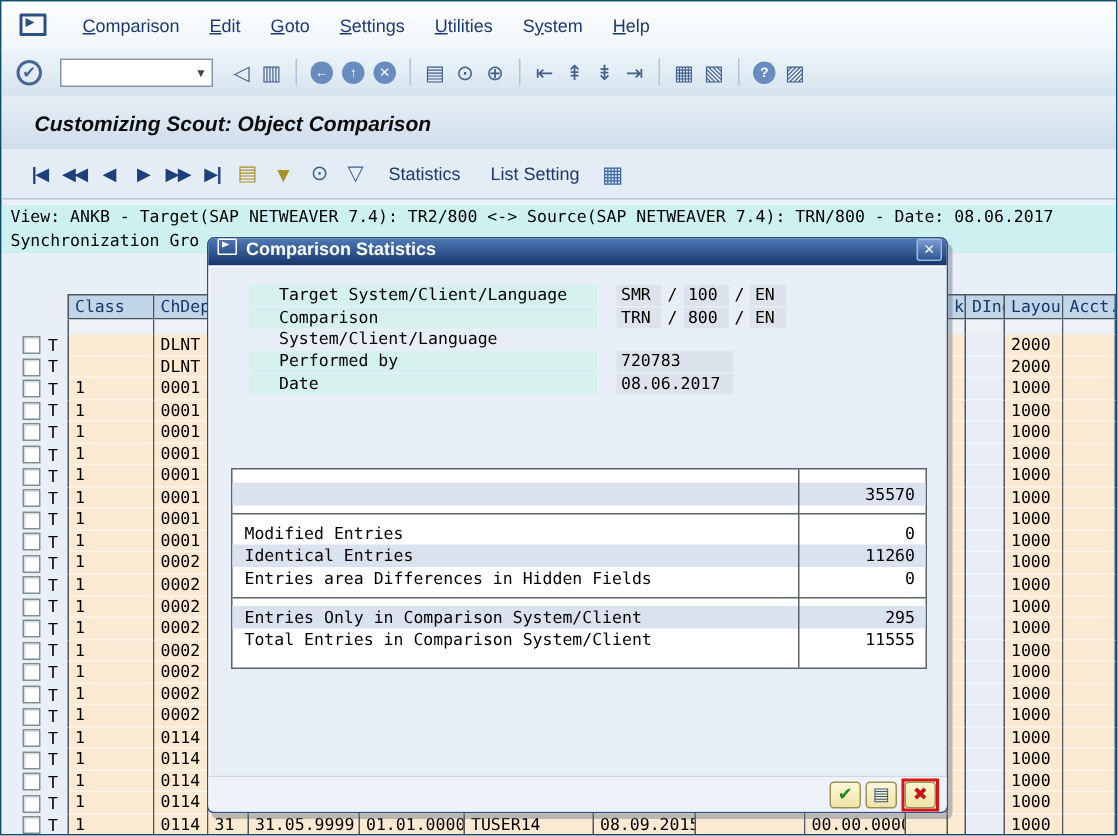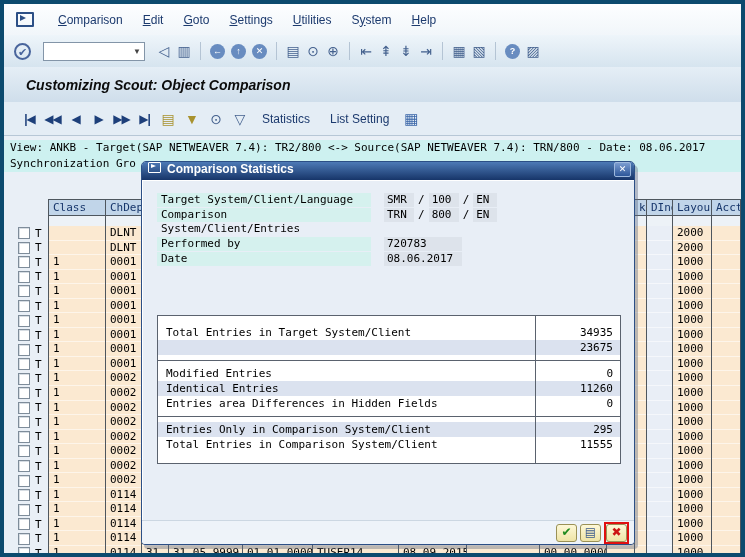--- a/index.html
+++ b/index.html
@@ -1,17 +1,17 @@
 <!DOCTYPE html>
 <html><head>
 <meta charset="utf-8">
 <style>
   html,body{margin:0;padding:0;background:#c8c8c8;}
   .window{position:relative;width:745px;height:557px;overflow:hidden;background:#e9eff6;
-    border:4px solid #0c4a6e;box-sizing:border-box;
+    border:1px solid #0c4a6e;box-sizing:border-box;
     font-family:"Liberation Sans","DejaVu Sans",sans-serif;cursor:default;}
   
   .menubar{position:absolute;left:0;top:0;right:0;height:31px;background:linear-gradient(#fdfeff,#f1f6fa);
     border-bottom:1px solid #c2d2e0;display:flex;align-items:center;padding-left:12px;}
   .scr-icon{width:14px;height:11px;border:2px solid #2c4f86;border-radius:1px;position:relative;margin-right:14px;flex:none;}
   .scr-icon::after{content:"";position:absolute;left:2px;top:1px;width:0;height:0;
     border-left:6px solid #2c4f86;border-top:3px solid transparent;border-bottom:3px solid transparent;}
   .menu-item{color:#1c3a6e;font-size:12px;padding:2px 10px;}
   .menu-item u{text-decoration:underline;}
   
@@ -70,21 +70,21 @@
   .dlg-title{height:18px;border-radius:4px 4px 0 0;background:linear-gradient(#4d7ab6,#173569);
     display:flex;align-items:flex-start;padding:0 3px 0 6px;color:#fff;font-size:12px;font-weight:bold;}
   .dlg-icon{width:11px;height:9px;border:1px solid #fff;border-radius:1px;position:relative;margin-right:6px;flex:none;}
   .dlg-icon::after{content:"";position:absolute;left:2px;top:1px;width:0;height:0;
     border-left:5px solid #fff;border-top:2px solid transparent;border-bottom:2px solid transparent;}
   .dlg-close{margin-left:auto;width:15px;height:13px;background:linear-gradient(#7b9dd0,#2d5699);
     border:1px solid #9db8dd;border-radius:2px;color:#fff;font-size:9px;line-height:12px;text-align:center;font-weight:bold;}
   .dlg-body{position:relative;height:364px;background:#e8eef6;border-radius:0 0 4px 4px;box-shadow:inset 1px 1px 0 #fff;}
   .frow{position:absolute;left:15px;height:14px;display:flex;
     font:11px/14px "DejaVu Sans Mono","Liberation Mono",monospace;color:#000;}
-  .flabel{width:214px;flex:none;background:#d5f1ee;padding-left:4px;box-sizing:border-box;}
+  .flabel{width:232px;flex:none;background:#d5f1ee;padding-left:20px;box-sizing:border-box;margin-left:12px;}
   .fvals{margin-left:13px;display:flex;}
   .vbox{background:#dde3eb;padding:0 3px;box-sizing:border-box;overflow:hidden;}
   .vsep{padding:0 4px;}
   .desc{position:absolute;left:36px;top:115px;width:383px;height:14px;background:#dde3eb;
     font:11px/14px "DejaVu Sans Mono","Liberation Mono",monospace;padding-left:10px;box-sizing:border-box;}
   .stats{position:absolute;left:15px;top:135px;width:464px;background:#fff;
     border:1px solid #5a626e;padding:4px 0 6px;box-sizing:border-box;}
   .stats::after{content:"";position:absolute;top:0;bottom:0;left:377px;width:1px;background:#5a626e;}
   .sgroup{padding:5px 0;}
   .sgroup + .sgroup{border-top:1px solid #5a626e;}
@@ -677,26 +677,22 @@
 
   <div class="dialog">
     <div class="dlg-title">
       <span class="dlg-icon"></span>
       <span>Comparison Statistics</span>
       <span class="dlg-close">✕</span>
     </div>
     <div class="dlg-body" id="dlg-body">
       <div class="stats" id="stats">
           <div class="sgroup">
-            <div class="srow">
-              <span class="sl">Total Entries in Target System/Client</span>
-              <span class="sv">34935</span>
-            </div>
             <div class="srow shaded">
-              <span class="sv">23675</span>
+              <span class="sv">35570</span>
             </div>
           </div>
           <div class="sgroup">
             <div class="srow">
               <span class="sl">Modified Entries</span>
               <span class="sv">0</span>
             </div>
             <div class="srow shaded">
               <span class="sl">Identical Entries</span>
               <span class="sv">11260</span>
@@ -728,21 +724,21 @@
           <span class="flabel">Target System/Client/Language</span>
           <span class="fvals">
             <span class="vbox" style="width: 30px;">SMR</span>
             <span class="vsep">/</span>
             <span class="vbox" style="width: 30px;">100</span>
             <span class="vsep">/</span>
             <span class="vbox" style="width: 24px;">EN</span>
           </span>
         </div>
         <div class="frow" style="top: 28px;">
-          <span class="flabel">Comparison System/Client/Entries</span>
+          <span class="flabel">Comparison System/Client/Language</span>
           <span class="fvals">
             <span class="vbox" style="width: 30px;">TRN</span>
             <span class="vsep">/</span>
             <span class="vbox" style="width: 30px;">800</span>
             <span class="vsep">/</span>
             <span class="vbox" style="width: 24px;">EN</span>
           </span>
         </div>
         <div class="frow" style="top: 57px;">
           <span class="flabel">Performed by</span>

